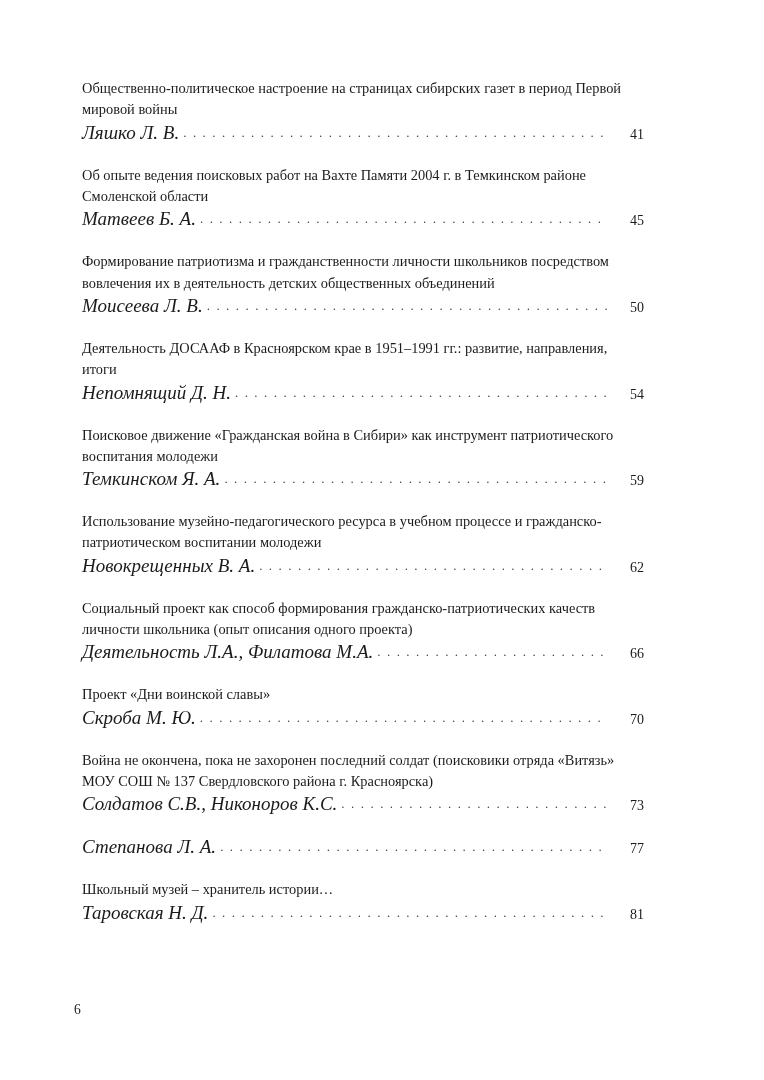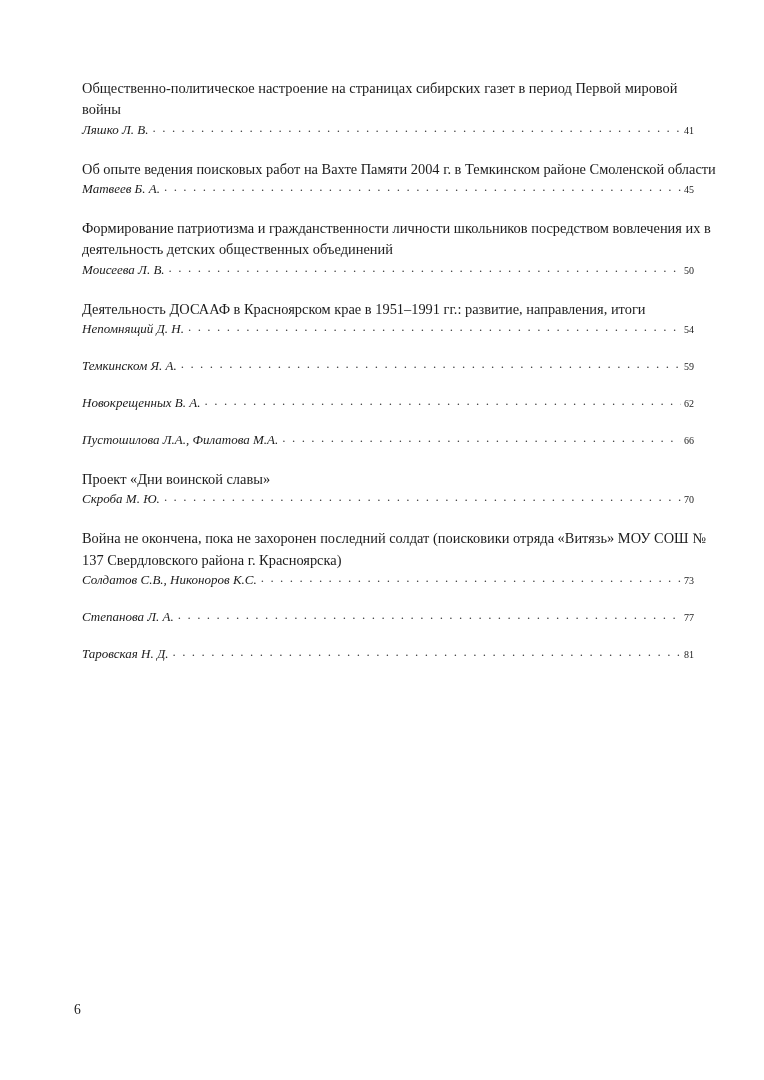--- a/index.html
+++ b/index.html
@@ -12,21 +12,21 @@
     background: #ffffff;
     font-family: "Liberation Serif", serif;
     color: #1a1a1a;
     overflow: hidden;
   }
   .page {
     position: relative;
     width: 764px;
     height: 1080px;
     box-sizing: border-box;
-    padding: 78px 46px 0 82px;
+    padding: 78px 120px 0 82px;
   }
   .toc {
     display: block;
   }
   .entry {
     margin-bottom: 21px;
   }
   .entry-title {
     font-size: 14.4px;
     line-height: 1.48;
@@ -34,40 +34,41 @@
     text-align: left;
   }
   .entry-line {
     display: flex;
     align-items: baseline;
     width: 100%;
     margin-top: 1px;
   }
   .entry-author {
     font-style: italic;
-    font-size: 13px;
+    font-size: 19px;
     color: #1b1b1b;
     white-space: nowrap;
     flex: 0 0 auto;
   }
   .leader {
     flex: 1 1 auto;
     margin: 0 3px 0 4px;
     position: relative;
     bottom: 2px;
     overflow: hidden;
     white-space: nowrap;
     color: #444;
     font-size: 13px;
     letter-spacing: 1.6px;
   }
   .page-num {
     flex: 0 0 auto;
     width: 34px;
-    font-size: 10px;
+    text-align: right;
+    font-size: 14px;
     color: #1b1b1b;
   }
   .folio {
     position: absolute;
     left: 74px;
     bottom: 62px;
     font-size: 13.6px;
     color: #1b1b1b;
   }
 </style>
@@ -102,36 +103,39 @@
       </div>
       <div class="entry">
         <div class="entry-title">Деятельность ДОСААФ в Красноярском крае в 1951–1991 гг.: развитие, направления, итоги</div>
         <div class="entry-line">
           <span class="entry-author">Непомнящий Д. Н.</span>
           <span class="leader">. . . . . . . . . . . . . . . . . . . . . . . . . . . . . . . . . . . . . . . . . . . . . . . . . . . . . . . . . . . . . . . . . . . . . . . . . . . . . . . . . . . . . . . . . </span>
           <span class="page-num">54</span>
         </div>
       </div>
       <div class="entry">
+        <div class="entry-title">Поисковое движение «Гражданская война в Сибири» как инструмент патриотического воспитания молодежи</div>
         <div class="entry-line">
           <span class="entry-author">Темкинском Я. А.</span>
           <span class="leader">. . . . . . . . . . . . . . . . . . . . . . . . . . . . . . . . . . . . . . . . . . . . . . . . . . . . . . . . . . . . . . . . . . . . . . . . . . . . . . . . . . . . . . . . . </span>
           <span class="page-num">59</span>
         </div>
       </div>
       <div class="entry">
+        <div class="entry-title">Использование музейно-педагогического ресурса в учебном процессе и гражданско-патриотическом воспитании молодежи</div>
         <div class="entry-line">
           <span class="entry-author">Новокрещенных В. А.</span>
           <span class="leader">. . . . . . . . . . . . . . . . . . . . . . . . . . . . . . . . . . . . . . . . . . . . . . . . . . . . . . . . . . . . . . . . . . . . . . . . . . . . . . . . . . . . . . . . . </span>
           <span class="page-num">62</span>
         </div>
       </div>
       <div class="entry">
+        <div class="entry-title">Социальный проект как способ формирования гражданско-патриотических качеств личности школьника (опыт описания одного проекта)</div>
         <div class="entry-line">
-          <span class="entry-author">Пустошилова Л.А., Филатова М.А.</span>
+          <span class="entry-author">Деятельность Л.А., Филатова М.А.</span>
           <span class="leader">. . . . . . . . . . . . . . . . . . . . . . . . . . . . . . . . . . . . . . . . . . . . . . . . . . . . . . . . . . . . . . . . . . . . . . . . . . . . . . . . . . . . . . . . . </span>
           <span class="page-num">66</span>
         </div>
       </div>
       <div class="entry">
         <div class="entry-title">Проект «Дни воинской славы»</div>
         <div class="entry-line">
           <span class="entry-author">Скроба М. Ю.</span>
           <span class="leader">. . . . . . . . . . . . . . . . . . . . . . . . . . . . . . . . . . . . . . . . . . . . . . . . . . . . . . . . . . . . . . . . . . . . . . . . . . . . . . . . . . . . . . . . . </span>
           <span class="page-num">70</span>
@@ -146,20 +150,21 @@
         </div>
       </div>
       <div class="entry">
         <div class="entry-line">
           <span class="entry-author">Степанова Л. А.</span>
           <span class="leader">. . . . . . . . . . . . . . . . . . . . . . . . . . . . . . . . . . . . . . . . . . . . . . . . . . . . . . . . . . . . . . . . . . . . . . . . . . . . . . . . . . . . . . . . . </span>
           <span class="page-num">77</span>
         </div>
       </div>
       <div class="entry">
+        <div class="entry-title">Школьный музей – хранитель истории…</div>
         <div class="entry-line">
           <span class="entry-author">Таровская Н. Д.</span>
           <span class="leader">. . . . . . . . . . . . . . . . . . . . . . . . . . . . . . . . . . . . . . . . . . . . . . . . . . . . . . . . . . . . . . . . . . . . . . . . . . . . . . . . . . . . . . . . . </span>
           <span class="page-num">81</span>
         </div>
       </div>
     </div>
   <div class="folio">6</div>
 </div>
 

